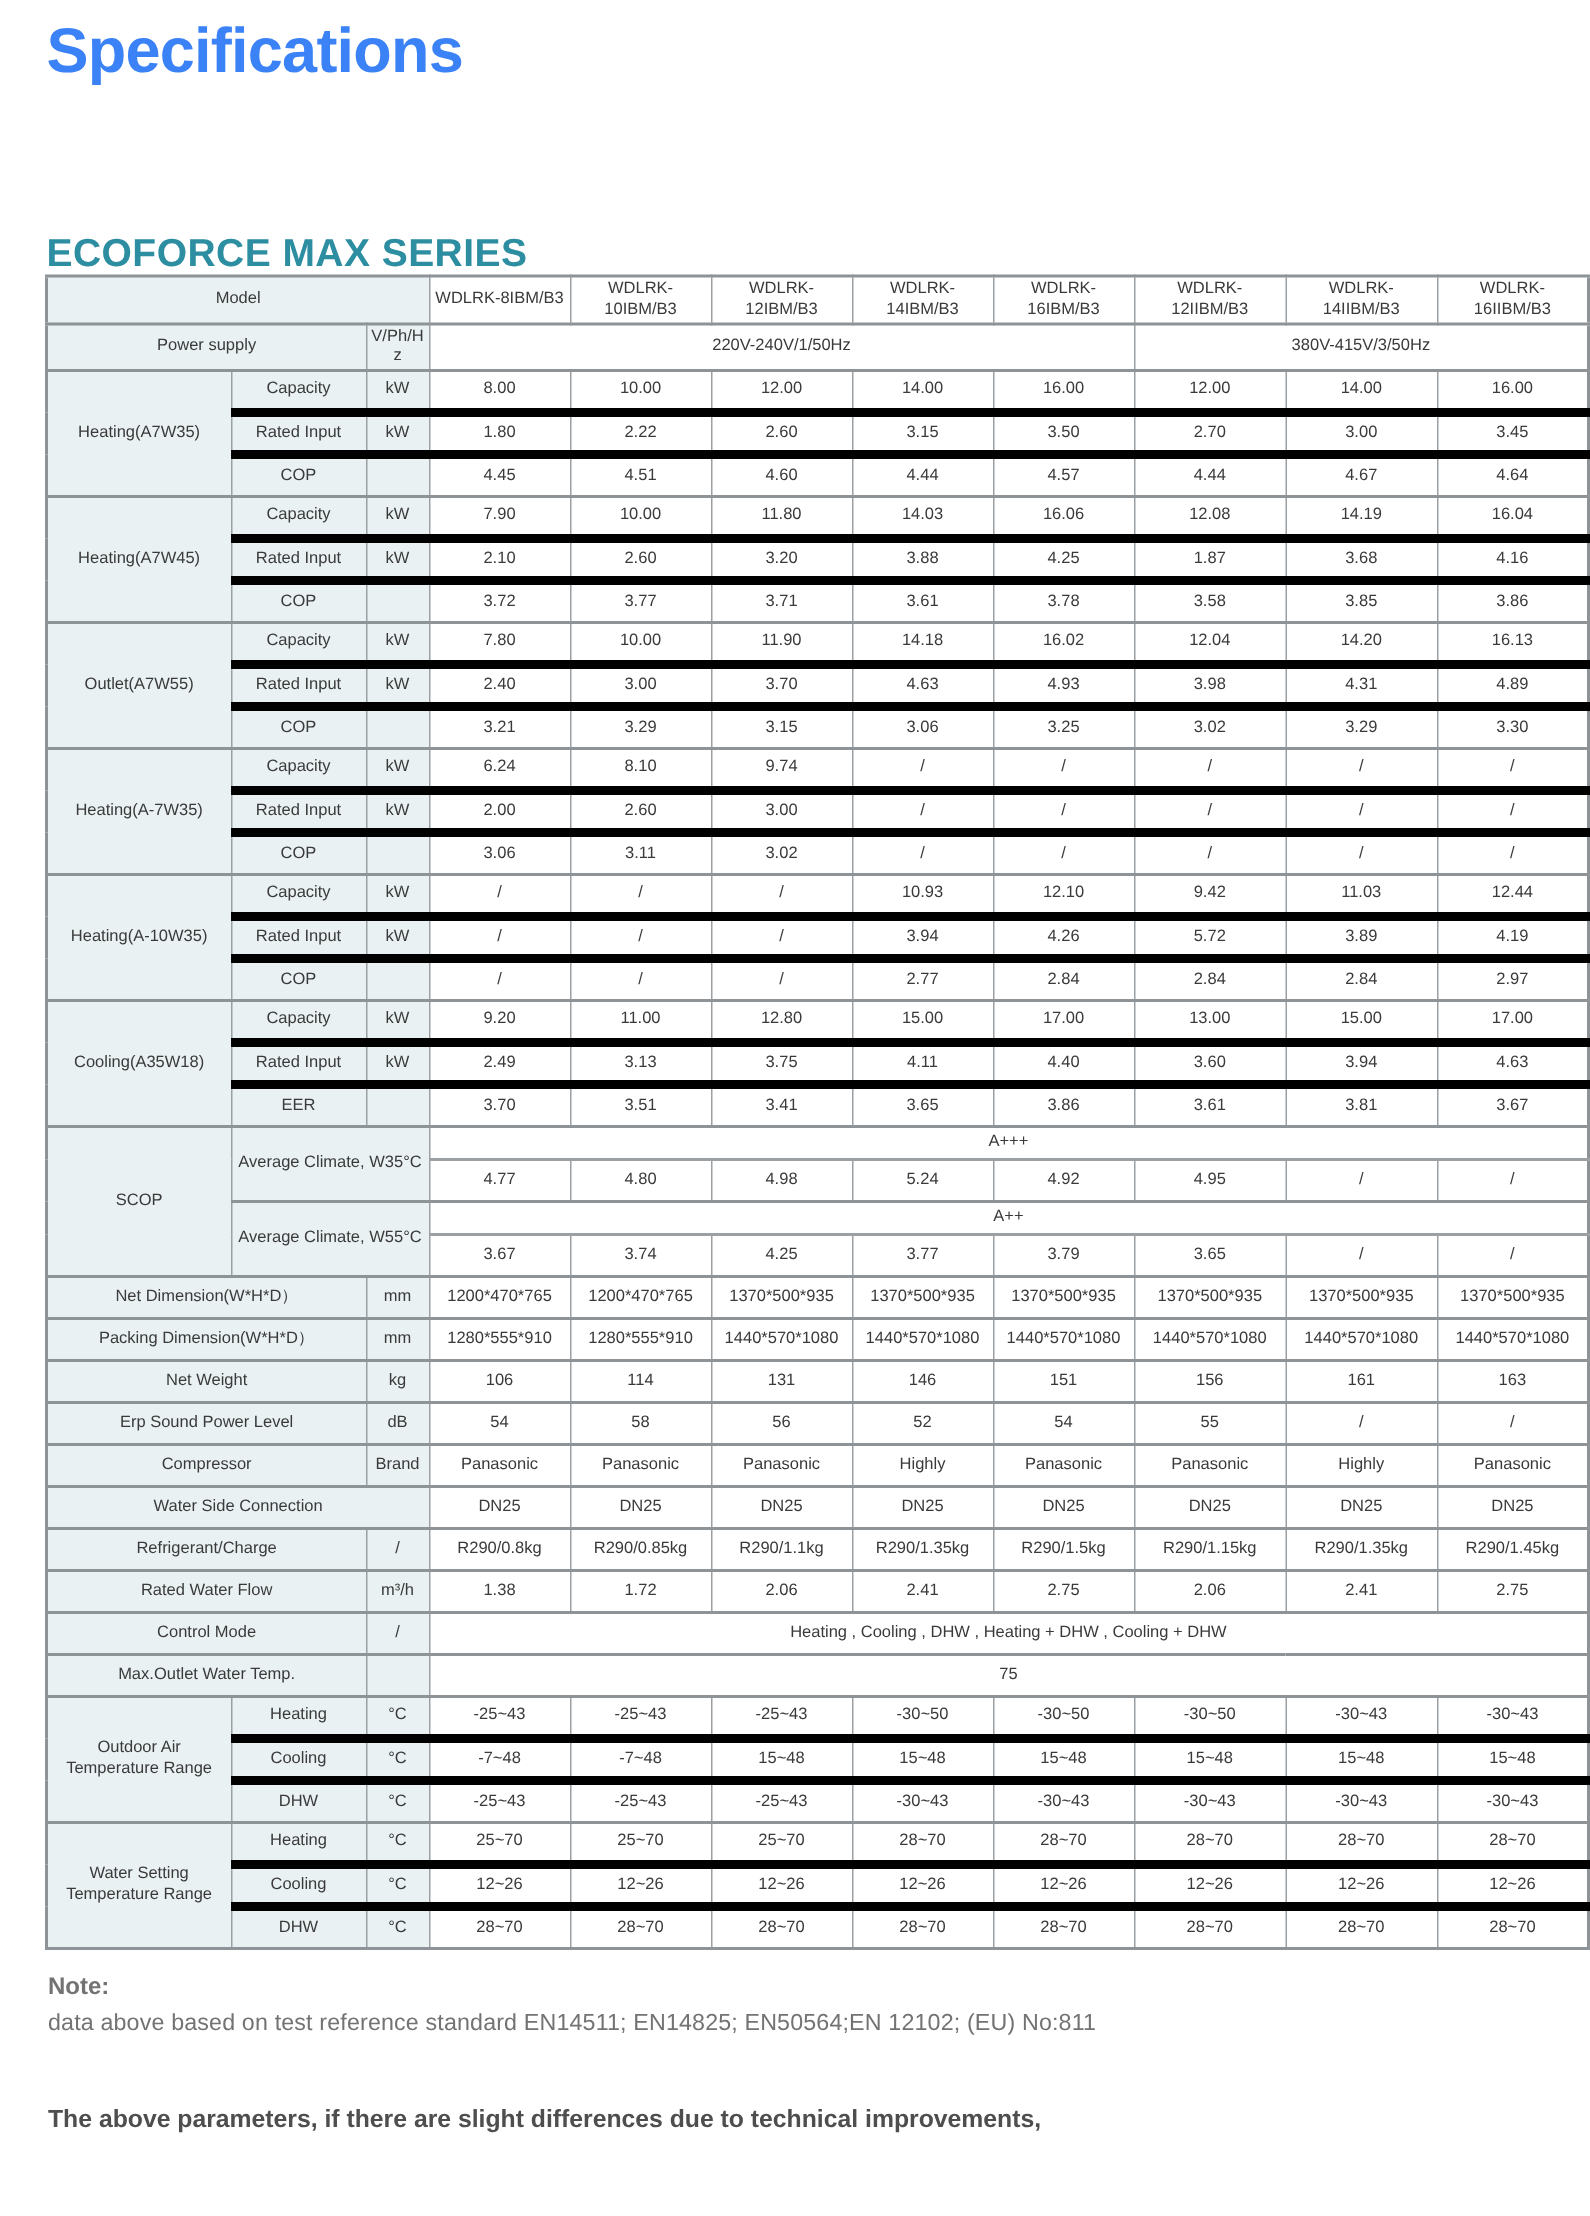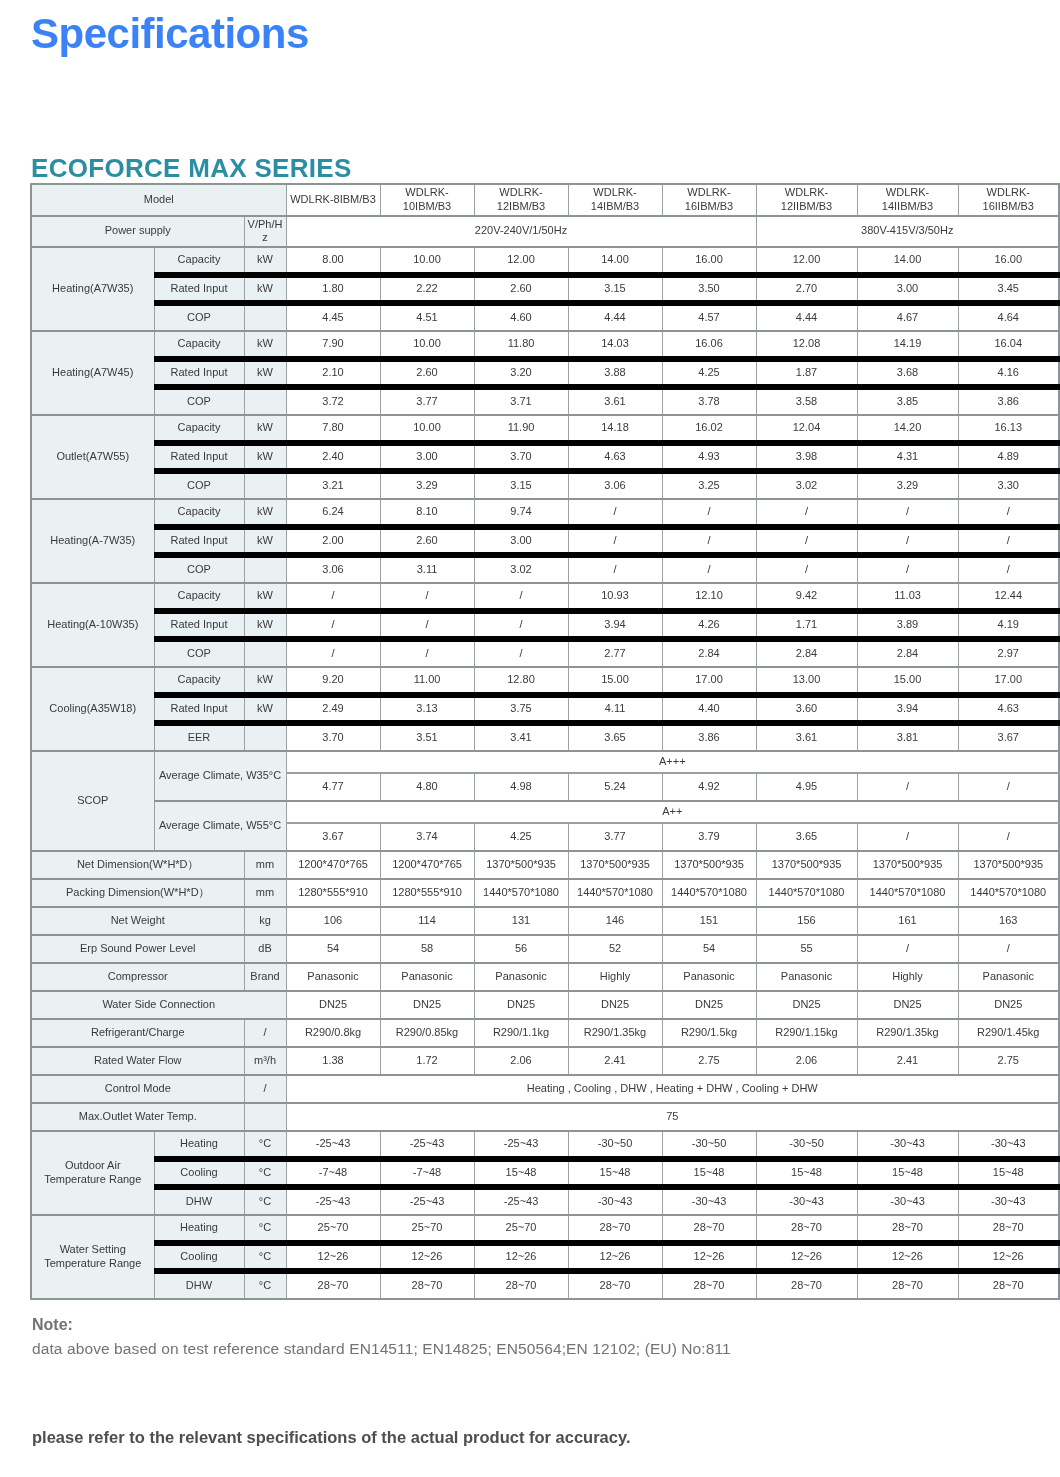--- a/index.html
+++ b/index.html
@@ -250,21 +250,21 @@
         <td>12.44</td>
       </tr>
       <tr>
         <td class="sub">Rated Input</td>
         <td class="unit">kW</td>
         <td>/</td>
         <td>/</td>
         <td>/</td>
         <td>3.94</td>
         <td>4.26</td>
-        <td>1.71</td>
+        <td>5.72</td>
         <td>3.89</td>
         <td>4.19</td>
       </tr>
       <tr>
         <td class="sub">COP</td>
         <td class="unit"></td>
         <td>/</td>
         <td>/</td>
         <td>/</td>
         <td>2.77</td>
@@ -517,15 +517,14 @@
         <td>28~70</td>
         <td>28~70</td>
         <td>28~70</td>
       </tr>
     </tbody>
 </table>
 
 <div class="note-label">Note:</div>
 <div class="note-text">data above based on test reference standard EN14511; EN14825; EN50564;EN 12102; (EU) No:811</div>
 <div class="disclaimer">
-  <br>
-  <span>please refer to the relevant specifications of the actual product for accuracy.</span>
+  <span>The above parameters, if there are slight differences due to technical improvements,</span><br>
 </div>
 
 </body></html>

